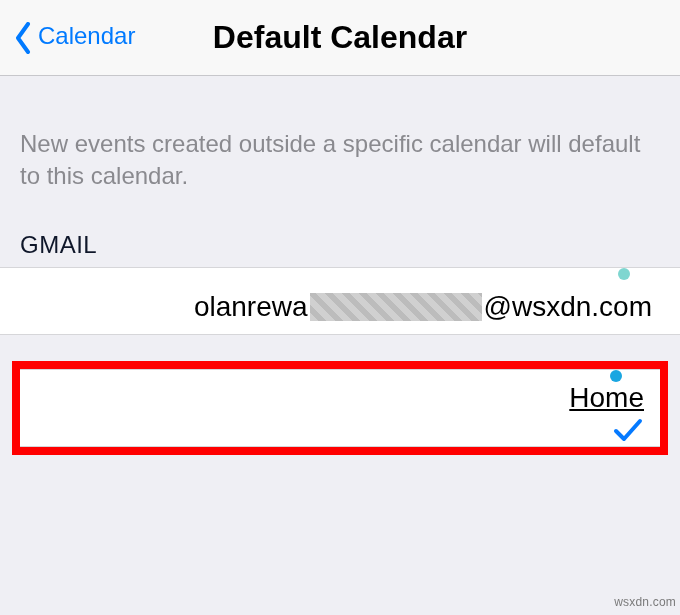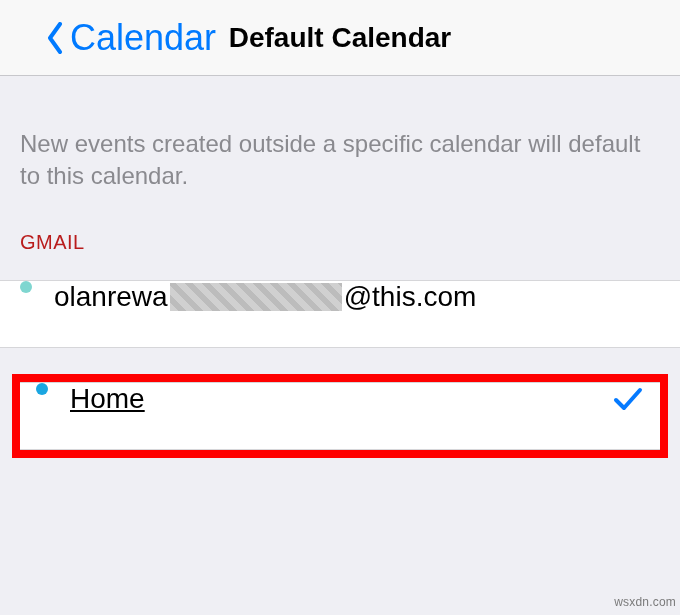--- a/index.html
+++ b/index.html
@@ -13,62 +13,61 @@
   .nav {
     height: 76px;
     background: #f8f8f8;
     border-bottom: 1px solid #c7c7cb;
     position: relative;
     display: flex;
     align-items: center;
   }
   .back {
     display: flex;
-    align-items: center;
     color: #007aff;
-    font-size: 36px;
+    font-size: 24px;
     padding-left: 14px;
     cursor: pointer;
-    margin-left: 32px;
   }
   .back svg { width: 18px; height: 32px; margin-right: 6px; }
   .title {
     position: absolute;
     left: 0; right: 0;
     text-align: center;
-    font-size: 28px;
+    font-size: 32px;
     font-weight: 600;
     color: #000;
     pointer-events: none;
   }
   .desc-wrap { padding: 52px 20px 24px 20px; }
   .desc {
     font-size: 24px;
     color: #8a8a8f;
     line-height: 1.35;
   }
   .section-header {
-    font-size: 20px;
-    color: #b91c1c;
+    font-size: 24px;
+    color: #0f172a;
     letter-spacing: 0.5px;
-    padding: 14px 20px 26px 20px;
+    padding: 14px 20px 8px 20px;
     text-transform: uppercase;
   }
   .list {
     background: #fff;
     border-top: 1px solid #d6d6d9;
     border-bottom: 1px solid #d6d6d9;
   }
   .row {
     display: flex;
-    align-items: flex-start;
-    padding: 0 20px;
+    align-items: flex-end;
+    padding: 0 28px;
     min-height: 66px;
     position: relative;
     cursor: pointer;
+    flex-direction: column;
   }
   .row + .row::before {
     content: "";
     position: absolute;
     top: 0; left: 54px; right: 0;
     height: 1px;
     background: #d6d6d9;
   }
   .dot {
     width: 12px; height: 12px;
@@ -131,21 +130,21 @@
   <div class="desc">New events created outside a specific calendar will default to this calendar.</div>
 </div>
 
 <div class="section-header">GMAIL</div>
 <div class="list">
   <div class="row">
     <span class="dot" style="background:#7fd6d0"></span>
     <span class="row-label">
       <span>olanrewa</span>
       <span class="obscured"></span>
-      <span>@this.com</span>
+      <span>@wsxdn.com</span>
     </span>
   </div>
 </div>
 
 <div class="highlight-box">
   <div class="list">
     <div class="row">
       <span class="dot" style="background:#1aa6e1"></span>
       <span class="row-label">Home</span>
       <span class="check">

